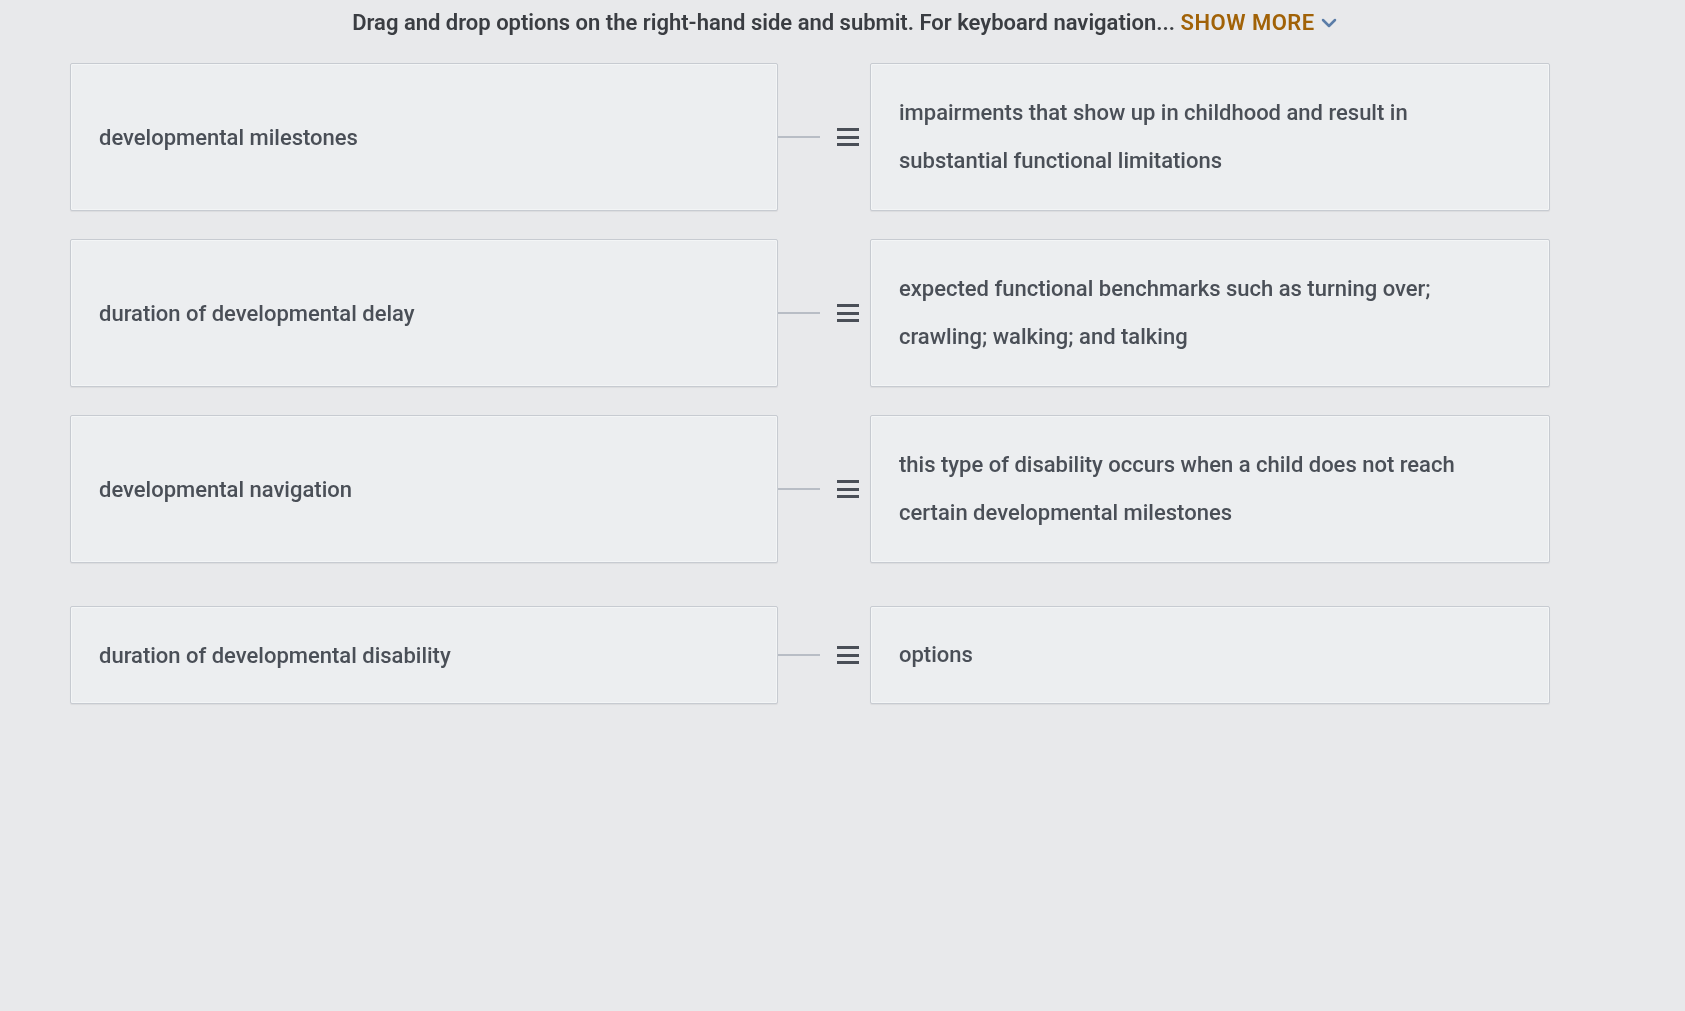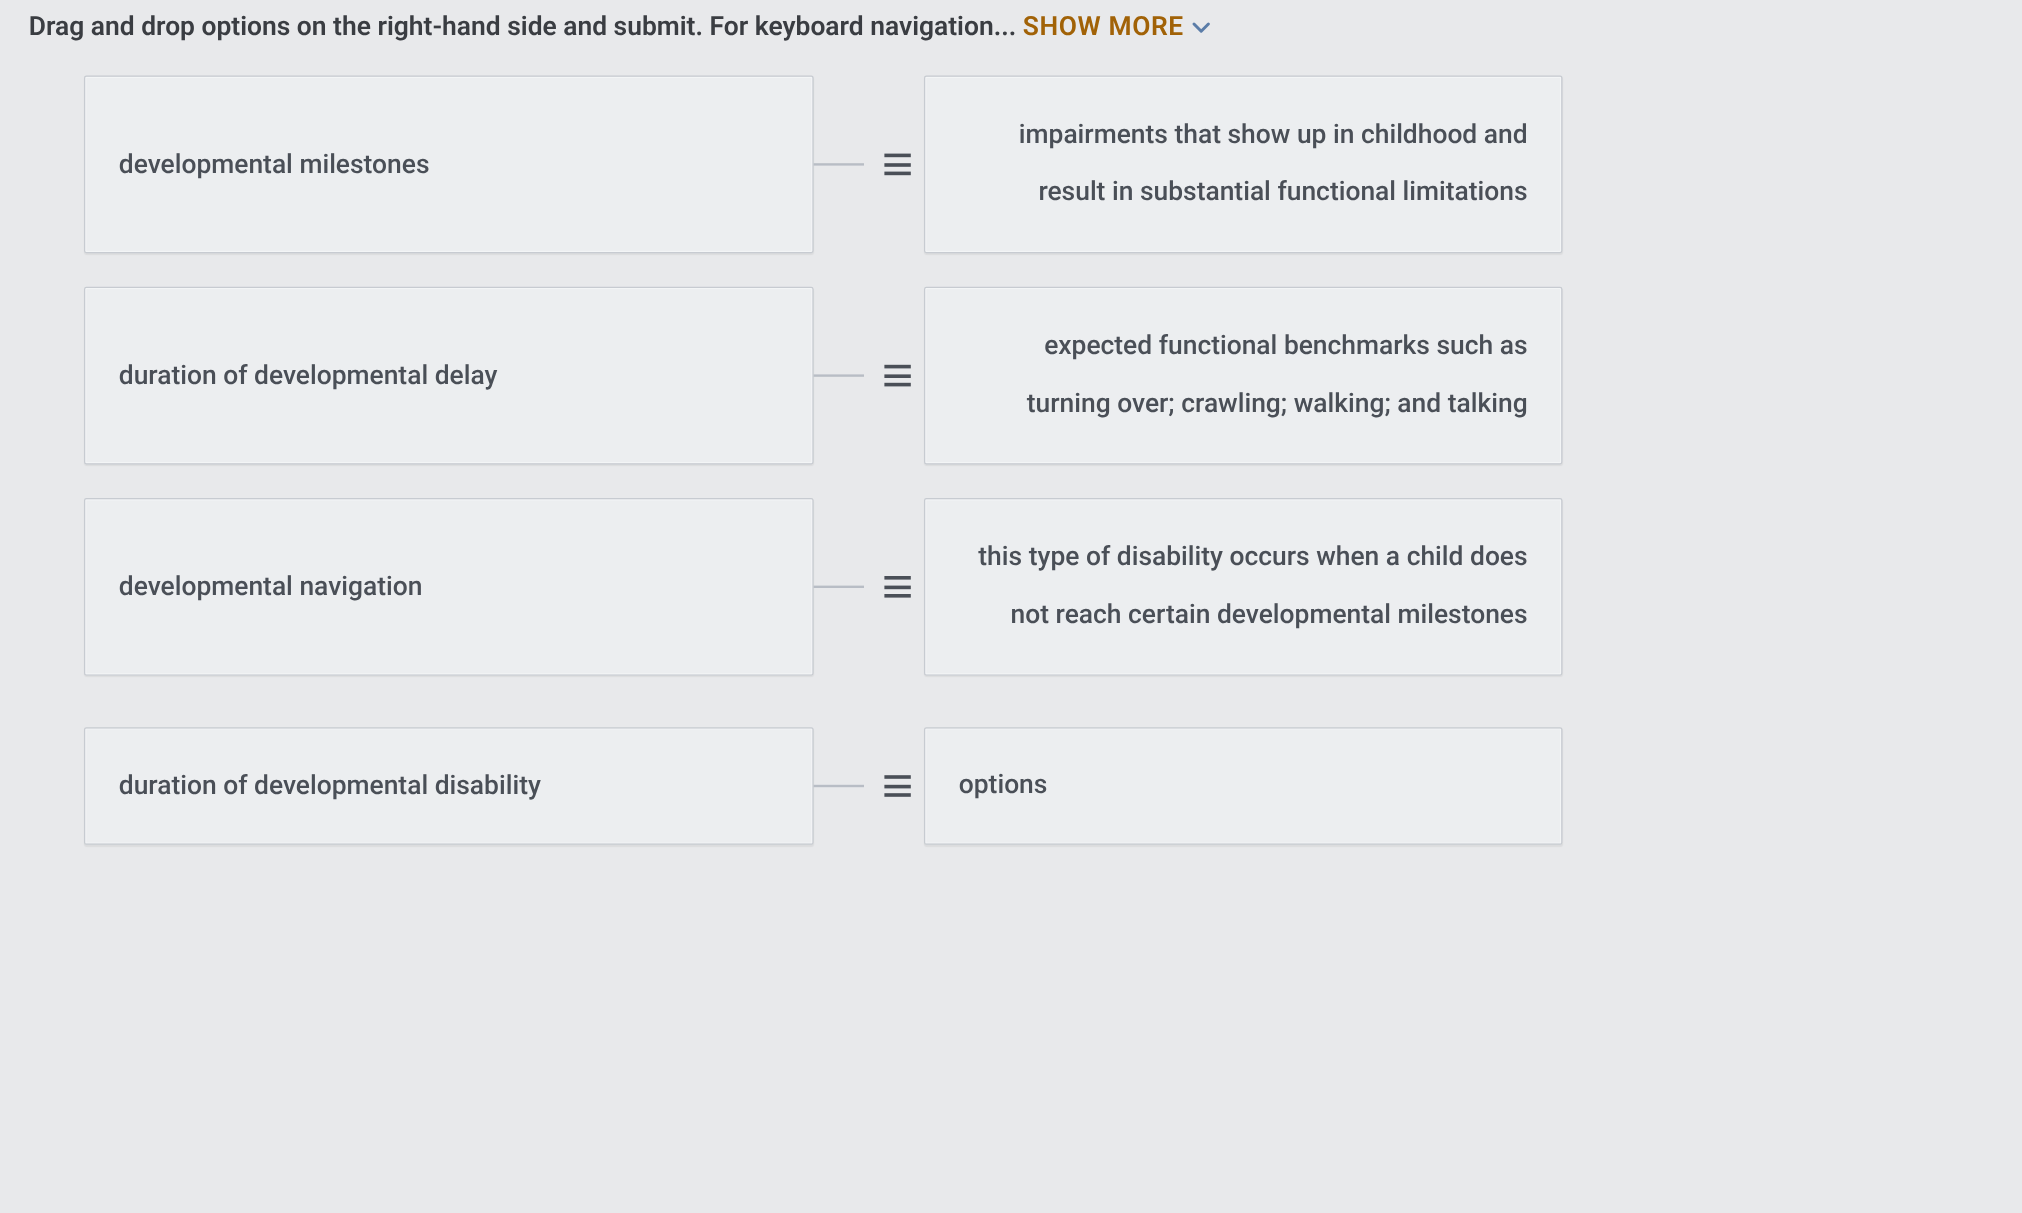--- a/index.html
+++ b/index.html
@@ -10,20 +10,21 @@
     height: 1011px;
     overflow: hidden;
     padding: 10px 20px;
   }
   .instructions {
     font-size: 22px;
     color: #3a3d42;
     font-weight: 600;
     margin-bottom: 28px;
     padding-left: 4px;
+    text-align: center;
   }
   .show-more {
     color: #a16207;
     cursor: pointer;
     letter-spacing: 0.5px;
     font-weight: 600;
     display: inline-flex;
     align-items: center;
     gap: 6px;
   }
@@ -43,29 +44,28 @@
   .term-card, .def-card {
     background: #eceef0;
     border: 1px solid #c7cbd1;
     border-radius: 2px;
     box-shadow: 0 1px 1px rgba(0,0,0,0.06), inset 0 0 0 1px rgba(255,255,255,0.4);
     display: flex;
     align-items: center;
     padding: 0 28px;
   }
   .term-card {
-    width: 608px;
+    width: 708px;
     min-height: 128px;
   }
   .def-card {
-    width: 532px;
+    width: 680px;
     min-height: 128px;
     padding: 4px 28px;
     line-height: 2.2;
-    text-align: right;
   }
   .term-text, .def-text {
     font-size: 22px;
     color: #4a4f57;
     font-weight: 500;
   }
   .connector {
     width: 42px;
     height: 2px;
     background: #b8bdc5;

